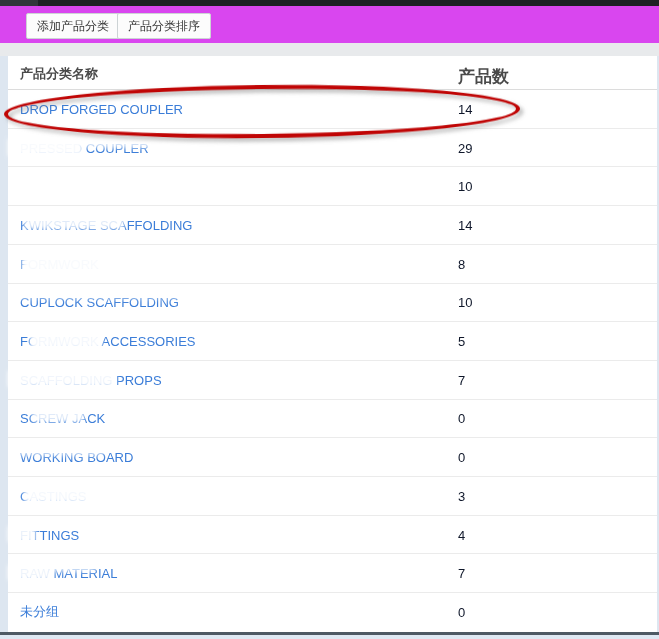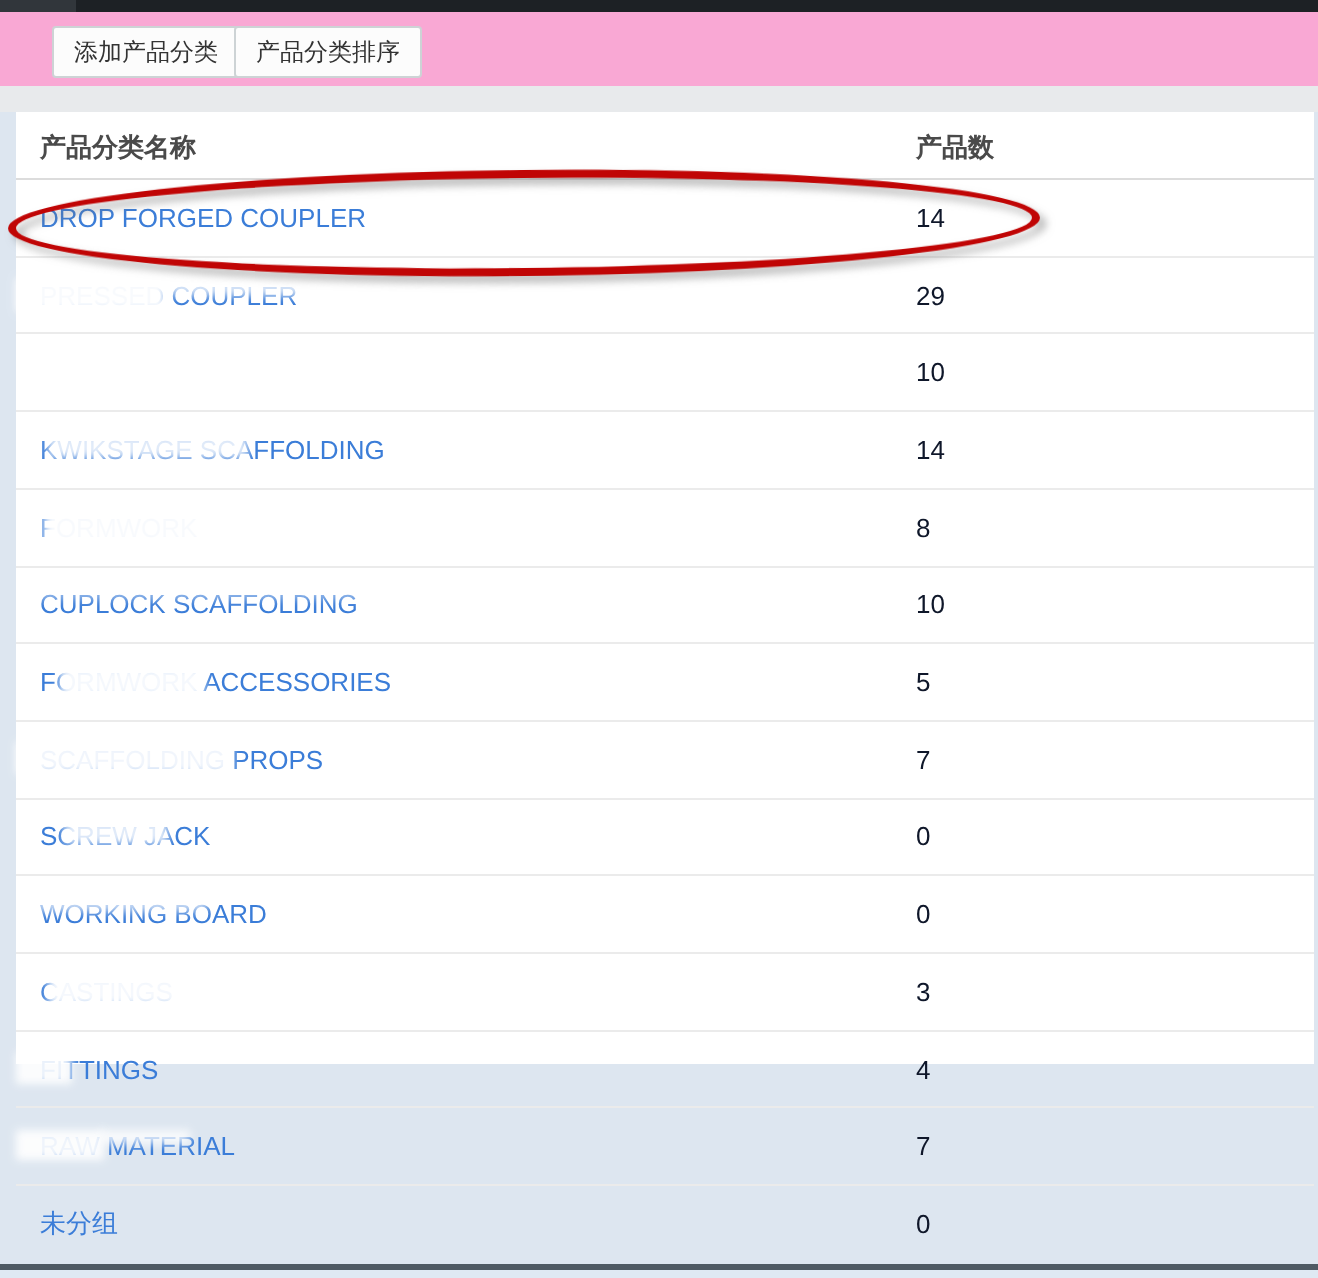--- a/index.html
+++ b/index.html
@@ -3,34 +3,34 @@
 <meta charset="utf-8">
 <style>
   html,body{margin:0;padding:0;}
   body{
     width:659px;height:639px;position:relative;overflow:hidden;
     background:#dde6f0;
     font-family:"Liberation Sans","DejaVu Sans",sans-serif;
   }
   .topbar{position:absolute;left:0;top:0;width:659px;height:6px;background:#1d2125;}
   .topbar-left{position:absolute;left:0;top:0;width:38px;height:6px;background:#31363b;}
-  .tealbar{position:absolute;left:0;top:6px;width:659px;height:37px;background:#f9a8d4;}
+  .tealbar{position:absolute;left:0;top:6px;width:659px;height:37px;background:#d946ef;}
   .tbtn{
     position:absolute;top:7px;height:26px;box-sizing:border-box;
     background:#fcfcfc;border:1px solid #cdd3d5;border-radius:2px;
     font-size:12px;color:#333;text-align:center;line-height:24px;
     padding:0 10px;cursor:pointer;white-space:nowrap;
   }
   .tbtn.b1{left:26px;min-width:74px;}
   .tbtn.b2{left:117px;min-width:76px;}
   .gapband{position:absolute;left:0;top:43px;width:659px;height:13px;background:#e8eaec;}
-  .card{position:absolute;left:8px;top:56px;width:649px;height:476px;background:#ffffff;}
+  .card{position:absolute;left:8px;top:56px;width:649px;height:576px;background:#ffffff;}
   .thead{position:relative;height:33px;border-bottom:1px solid #dcdcdc;}
   .col-name{position:absolute;left:12px;top:9px;font-size:13px;font-weight:bold;color:#4a4a4a;}
-  .col-count{position:absolute;left:450px;top:9px;font-size:13px;font-weight:bold;color:#4a4a4a;}
+  .col-count{position:absolute;left:450px;top:9px;font-size:17px;font-weight:bold;color:#4a4a4a;}
   .row{position:relative;height:38.71px;box-sizing:border-box;border-bottom:1px solid #ebebeb;}
   .row:last-child{border-bottom:none;padding-left:16px;}
   .row-name{
     position:absolute;left:12px;top:50%;transform:translateY(-50%);
     font-size:13px;color:#3b7dd8;text-decoration:none;cursor:pointer;white-space:nowrap;
   }
   .row-count{
     position:absolute;left:450px;top:50%;transform:translateY(-50%);
     font-size:13px;color:#0f172a;
   }

